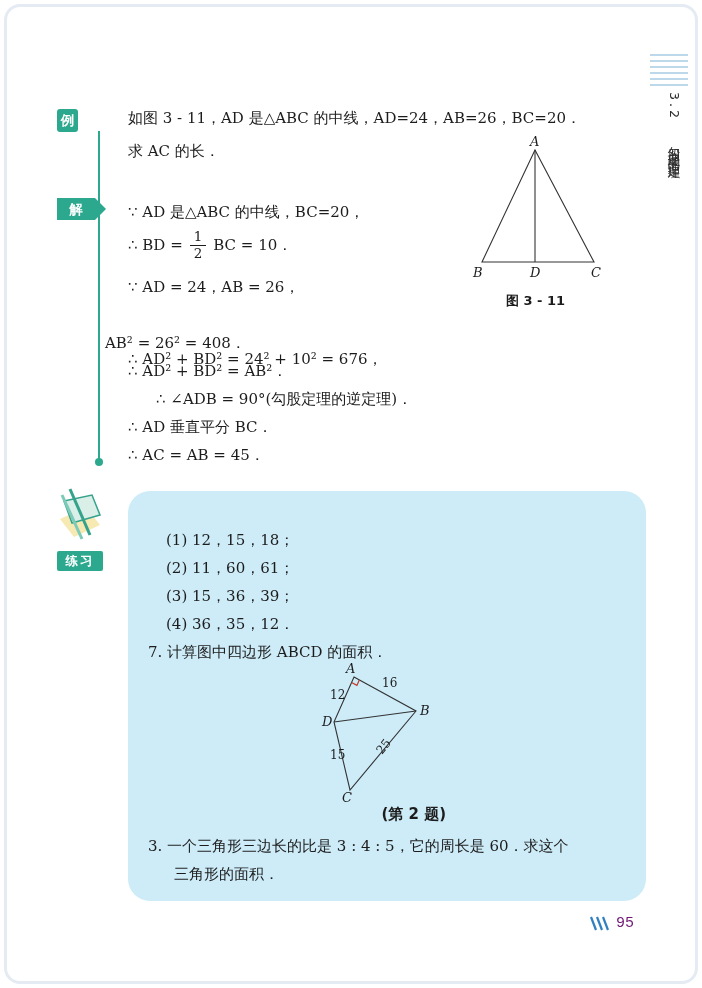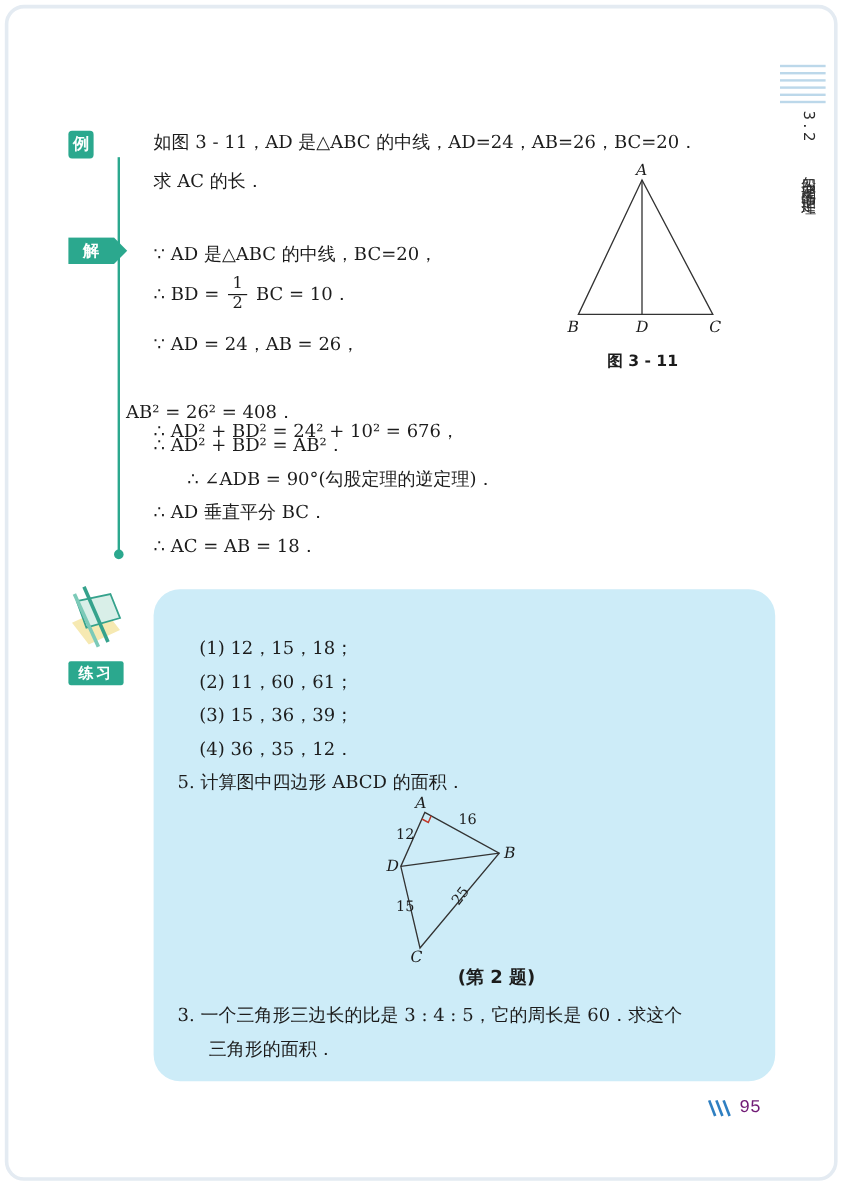--- a/index.html
+++ b/index.html
@@ -118,36 +118,36 @@
     </span>
     <span>BC = 10．</span>
   </div>
 
   <div class="t sl sl3">∵ AD = 24，AB = 26，</div>
   <div class="t sl sl4">∴ AD² + BD² = 24² + 10² = 676，</div>
   <div class="t sl sl5">AB² = 26² = 408．</div>
   <div class="t sl sl6">∴ AD² + BD² = AB²．</div>
   <div class="t sl sl7">∴ ∠ADB = 90°(勾股定理的逆定理)．</div>
   <div class="t sl sl8">∴ AD 垂直平分 BC．</div>
-  <div class="t sl sl9">∴ AC = AB = 18．</div>
+  <div class="t sl sl9">∴ AC = AB = 45．</div>
 
   <svg class="practice-icon" width="56" height="62" viewBox="0 0 56 62">
     <polygon points="8,34 34,22 48,40 22,52" fill="#f6e9b2"></polygon>
     <polygon points="12,16 40,10 48,30 20,38" fill="#d9efe8" stroke="#35a28c" stroke-width="1.5"></polygon>
     <line x1="18" y1="4" x2="38" y2="50" stroke="#35a28c" stroke-width="3"></line>
     <line x1="10" y1="10" x2="30" y2="54" stroke="#7ccab8" stroke-width="3"></line>
   </svg>
   <div class="tag tag-practice">练习</div>
 
   <div class="practice-box">
     <div class="pb q1a">(1) 12，15，18；</div>
     <div class="pb q1b">(2) 11，60，61；</div>
     <div class="pb q1c">(3) 15，36，39；</div>
     <div class="pb q1d">(4) 36，35，12．</div>
-    <div class="pb q2">5. 计算图中四边形 ABCD 的面积．</div>
+    <div class="pb q2">7. 计算图中四边形 ABCD 的面积．</div>
 
     <div class="quad-fig">
       <svg width="150" height="142" viewBox="0 0 150 142">
         <polygon points="58,14 120,48 54,127 38,59" fill="none" stroke="#333" stroke-width="1.1"></polygon>
         <line x1="38" y1="59" x2="120" y2="48" stroke="#333" stroke-width="1.1"></line>
         <path d="M 55.6 19.5 L 60.9 22.4 L 63.3 16.9" fill="none" stroke="#c03a2b" stroke-width="1.2"></path>
         <text x="50" y="10">A</text>
         <text x="124" y="52">B</text>
         <text x="46" y="139">C</text>
         <text x="26" y="63">D</text>

